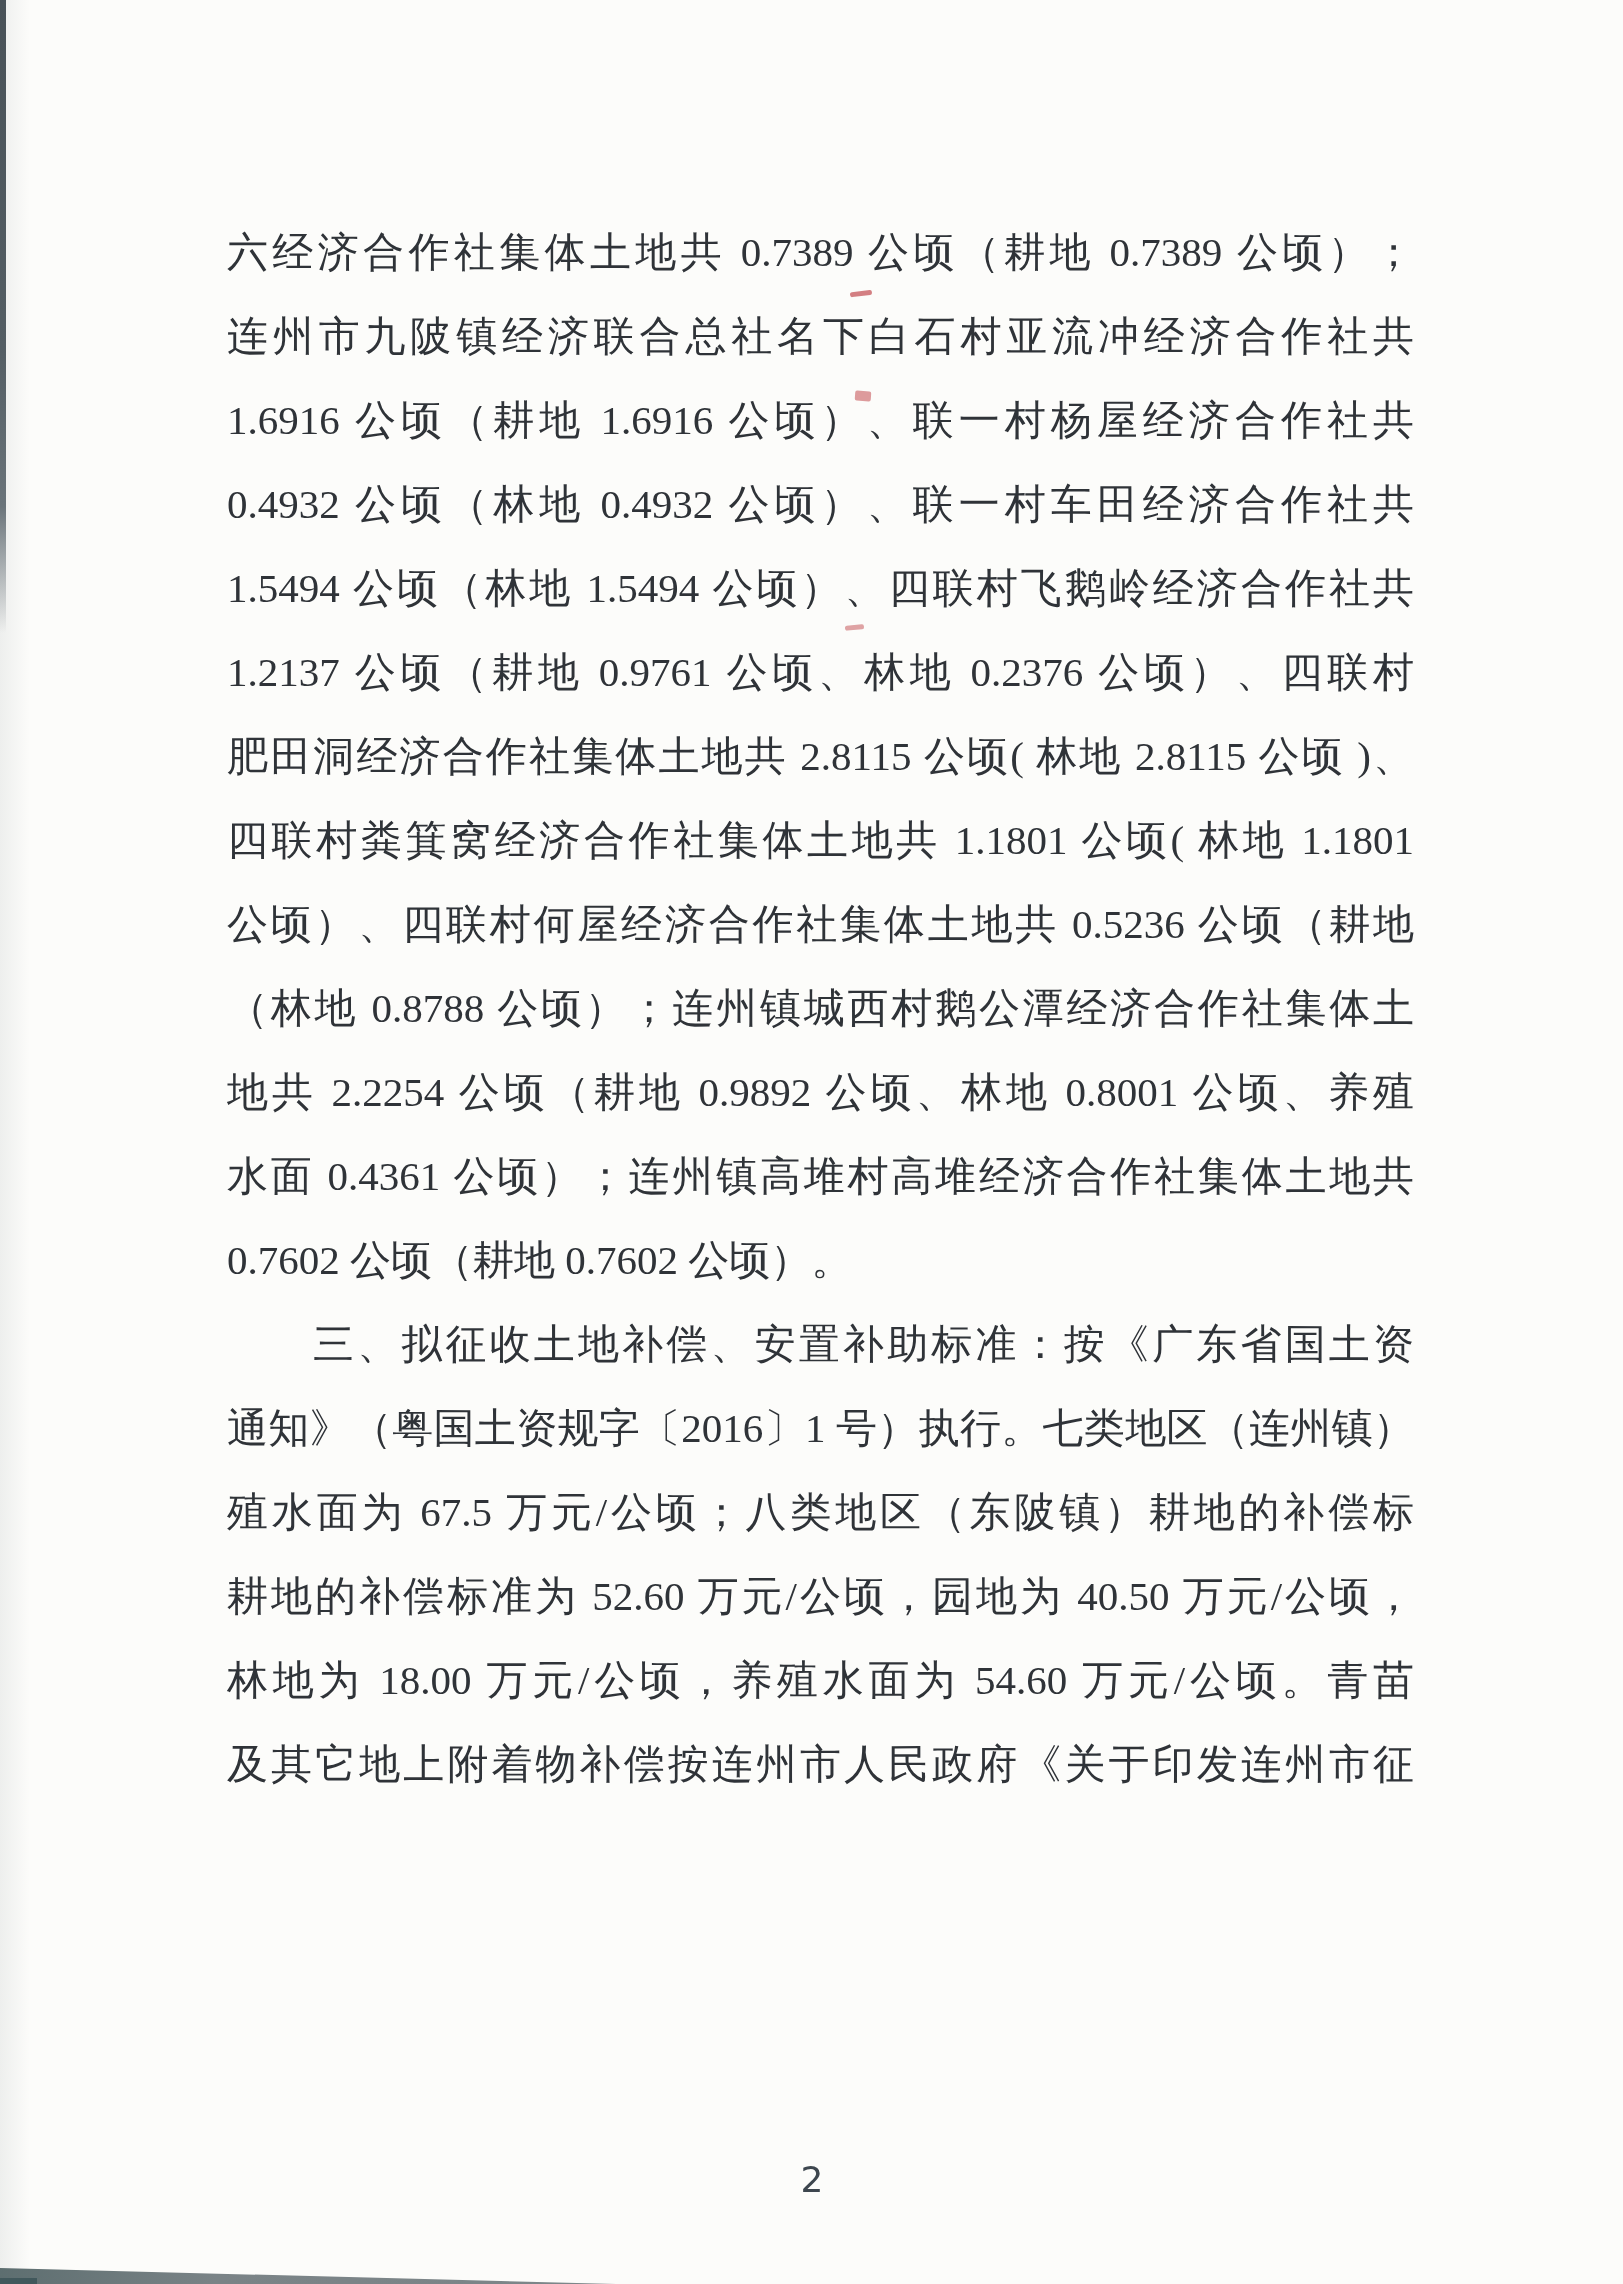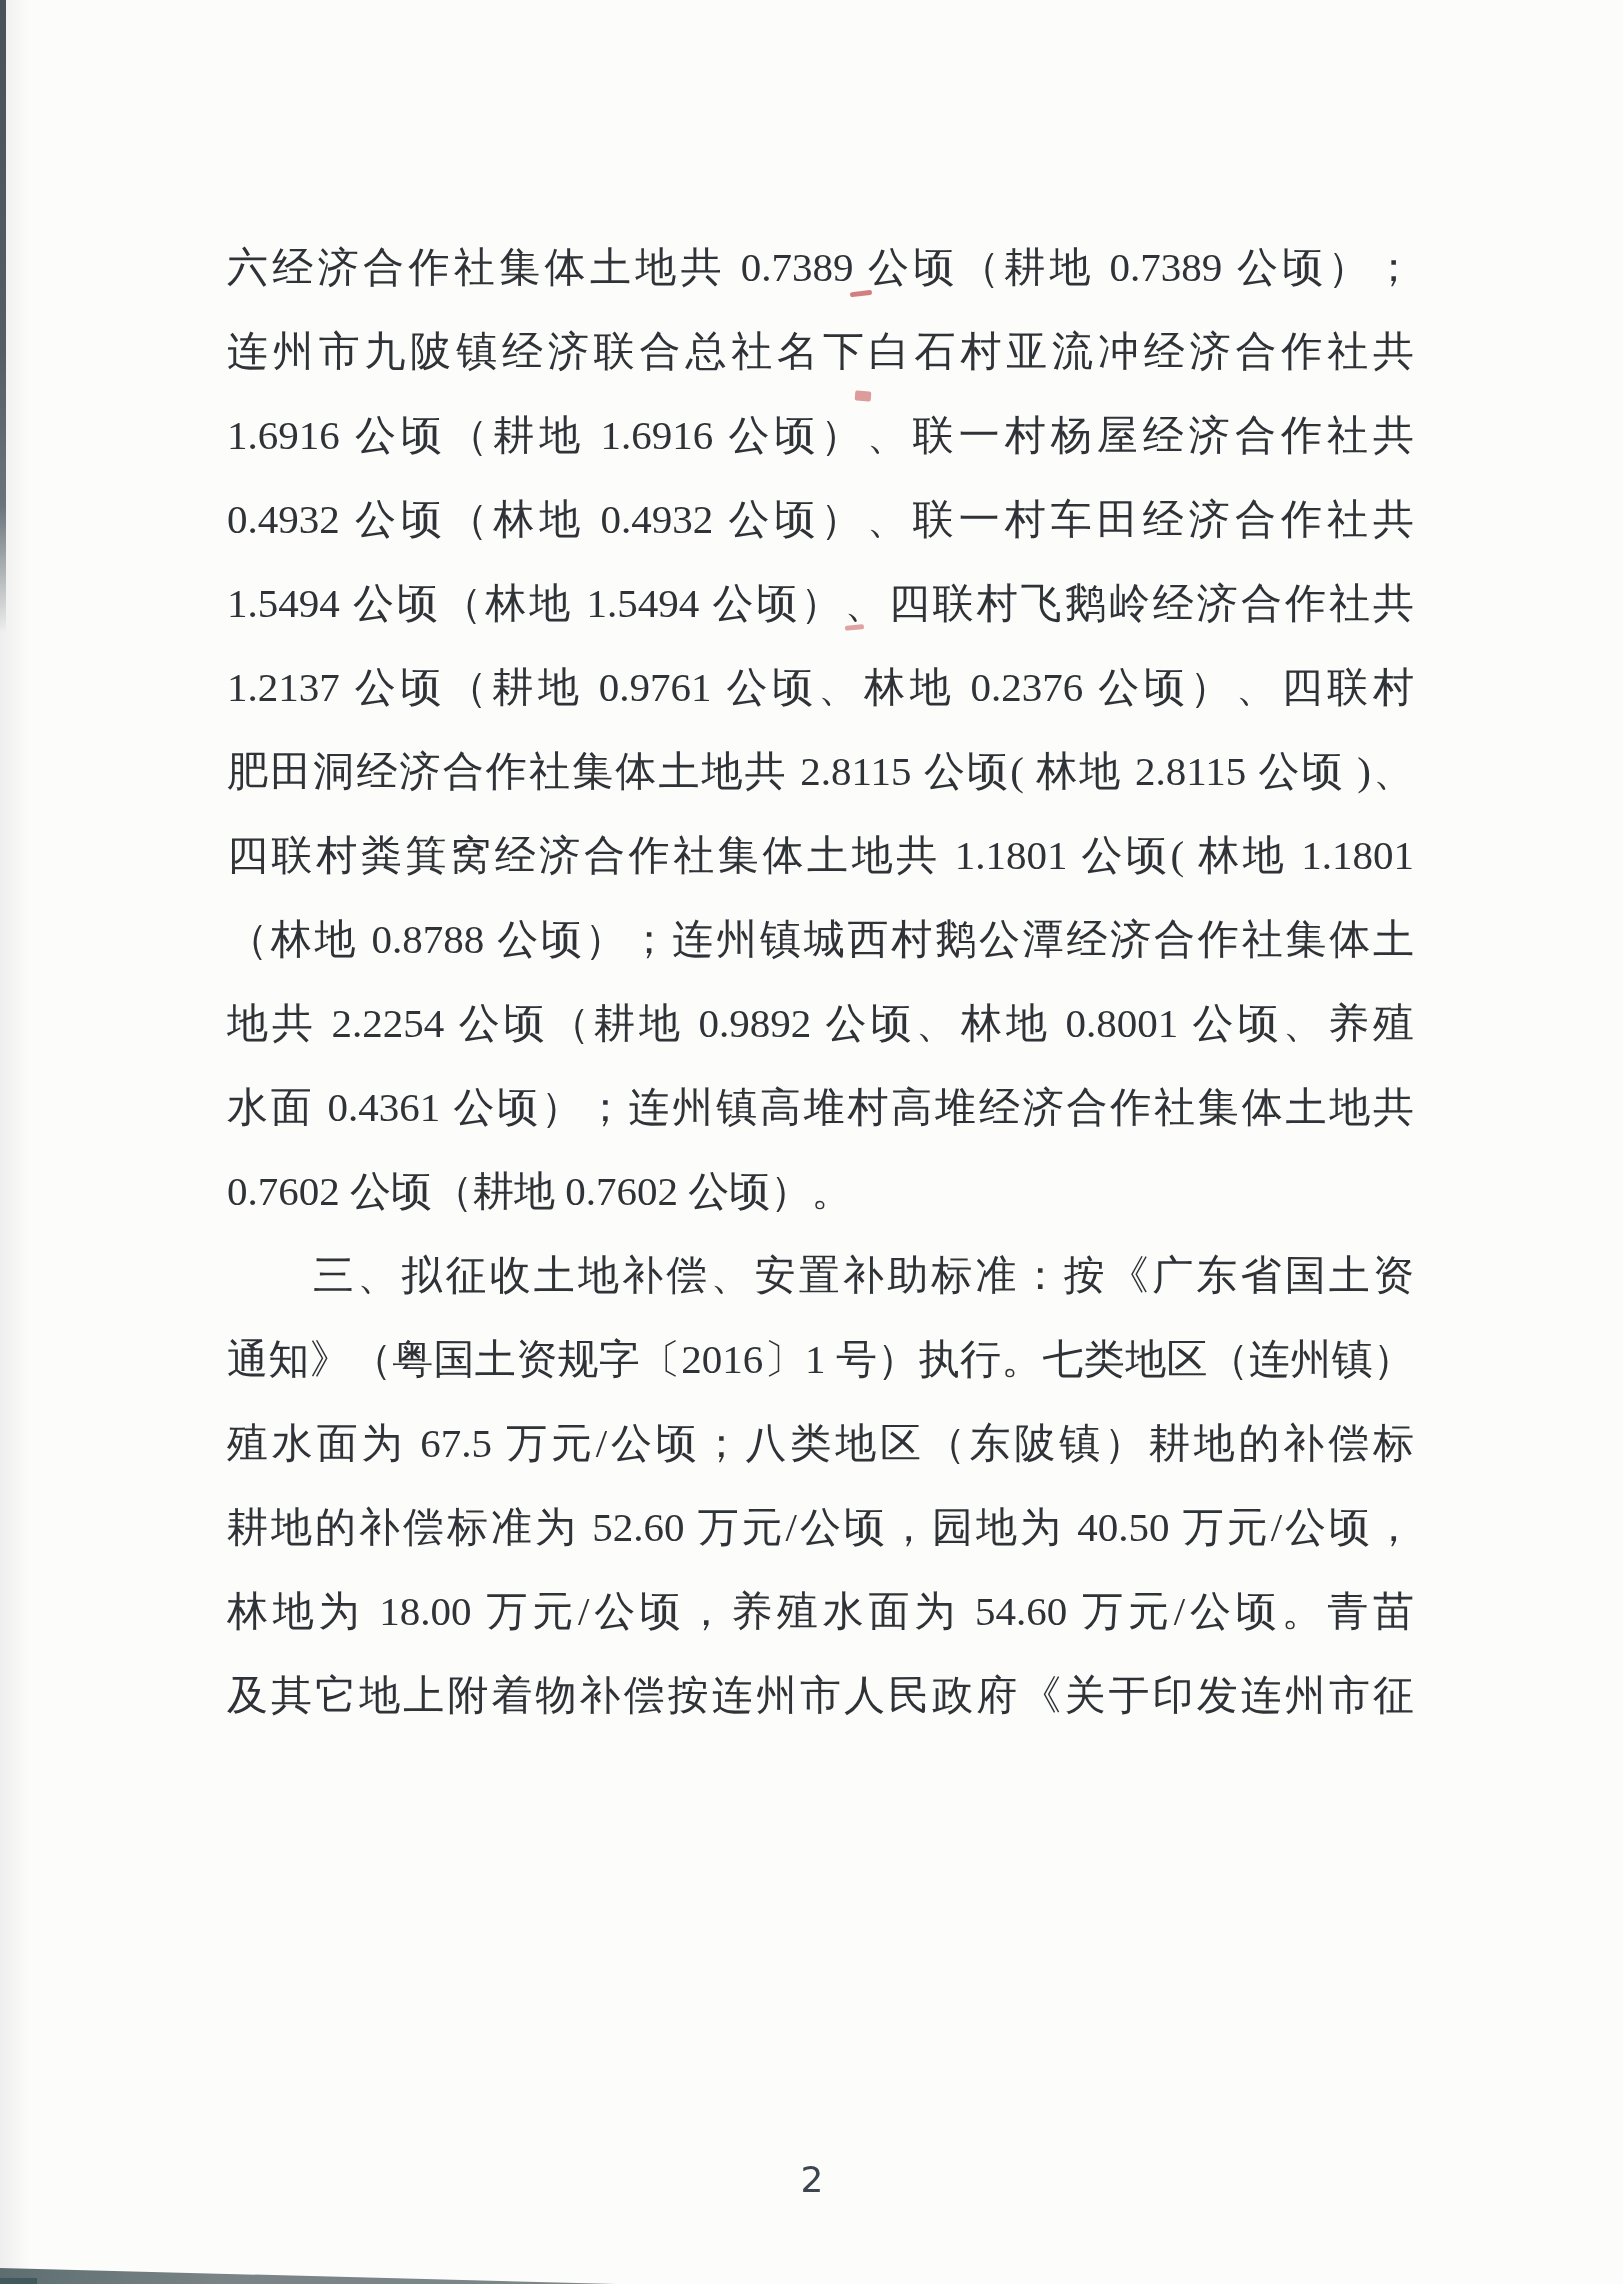--- a/index.html
+++ b/index.html
@@ -39,21 +39,21 @@
   }
   .scan-corner {
     position: absolute;
     left: 0; bottom: 0;
     width: 37px; height: 6px;
     background: #41585c;
   }
   .text-block {
     position: absolute;
     left: 227px;
-    top: 225px;
+    top: 210px;
     width: 1187px;
   }
   .line {
     font-size: 41px;
     height: 84px;
     line-height: 84px;
     white-space: nowrap;
     text-align: justify;
     text-align-last: justify;
     text-justify: inter-character;
@@ -103,20 +103,21 @@
 
   <div class="text-block">
       <div class="line">六经济合作社集体土地共 0.7389 公顷（耕地 0.7389 公顷）；</div>
       <div class="line">连州市九陂镇经济联合总社名下白石村亚流冲经济合作社共</div>
       <div class="line">1.6916 公顷（耕地 1.6916 公顷）、联一村杨屋经济合作社共</div>
       <div class="line">0.4932 公顷（林地 0.4932 公顷）、联一村车田经济合作社共</div>
       <div class="line">1.5494 公顷（林地 1.5494 公顷）、四联村飞鹅岭经济合作社共</div>
       <div class="line">1.2137 公顷（耕地 0.9761 公顷、林地 0.2376 公顷）、四联村</div>
       <div class="line">肥田洞经济合作社集体土地共 2.8115 公顷( 林地 2.8115 公顷 )、</div>
       <div class="line">四联村粪箕窝经济合作社集体土地共 1.1801 公顷( 林地 1.1801</div>
+      <div class="line">公顷）、四联村何屋经济合作社集体土地共 0.5236 公顷（耕地</div>
       <div class="line">（林地 0.8788 公顷）；连州镇城西村鹅公潭经济合作社集体土</div>
       <div class="line">地共 2.2254 公顷（耕地 0.9892 公顷、林地 0.8001 公顷、养殖</div>
       <div class="line">水面 0.4361 公顷）；连州镇高堆村高堆经济合作社集体土地共</div>
       <div class="line no-justify">0.7602 公顷（耕地 0.7602 公顷）。</div>
       <div class="line indent">三、拟征收土地补偿、安置补助标准：按《广东省国土资</div>
       <div class="line">通知》（粤国土资规字〔2016〕1 号）执行。七类地区（连州镇）</div>
       <div class="line">殖水面为 67.5 万元/公顷；八类地区（东陂镇）耕地的补偿标</div>
       <div class="line">耕地的补偿标准为 52.60 万元/公顷，园地为 40.50 万元/公顷，</div>
       <div class="line">林地为 18.00 万元/公顷，养殖水面为 54.60 万元/公顷。青苗</div>
       <div class="line">及其它地上附着物补偿按连州市人民政府《关于印发连州市征</div>

